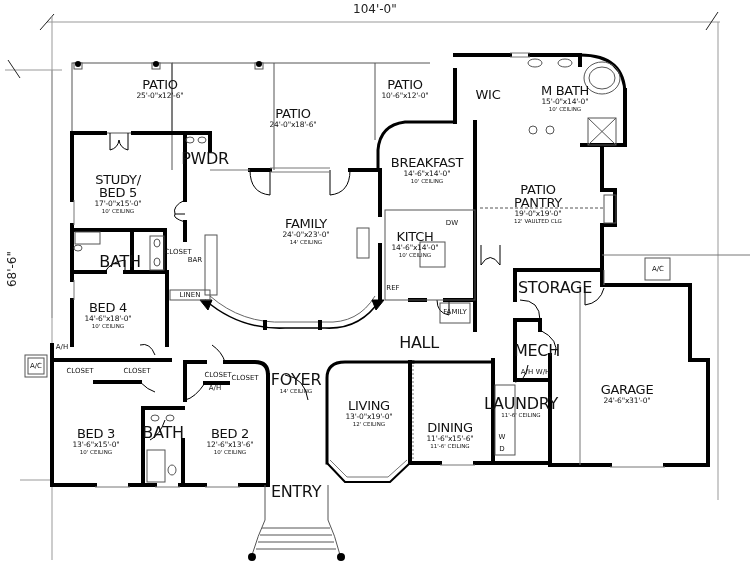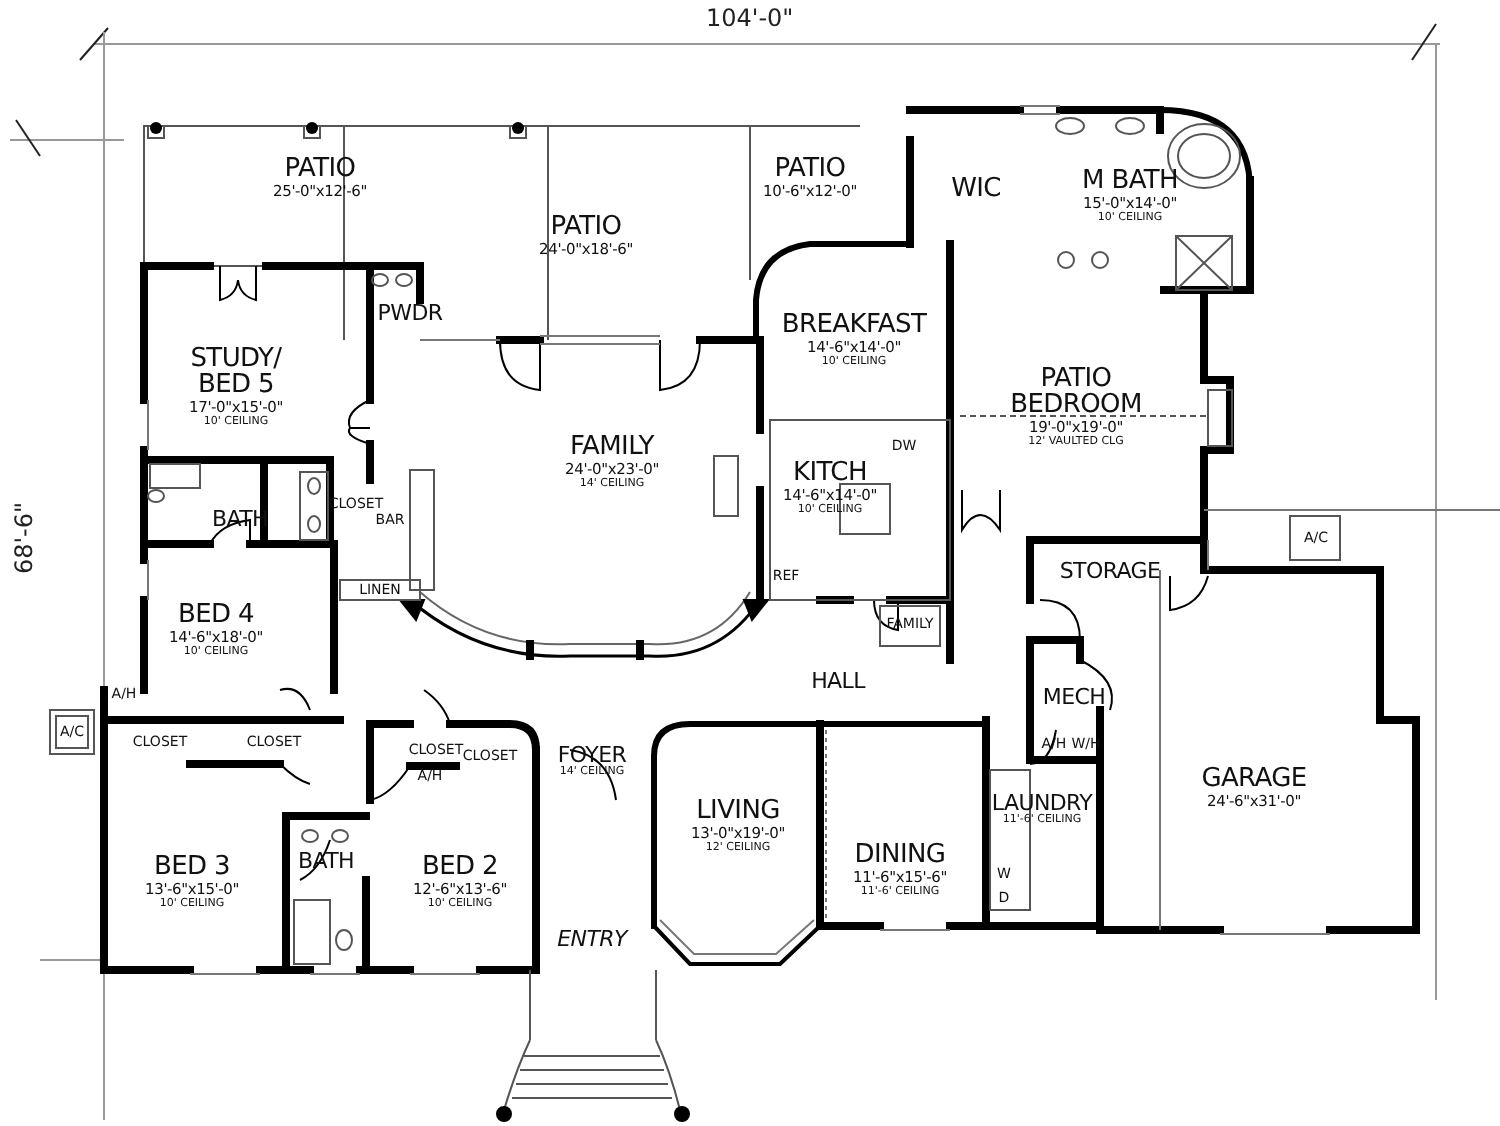--- a/index.html
+++ b/index.html
@@ -1,20 +1,20 @@
 <!DOCTYPE html>
 <html><head>
   <meta charset="utf-8">
   <style>
     html, body { margin: 0; padding: 0; background: #ffffff; }
     body { width: 750px; height: 563px; overflow: hidden; position: relative; font-family: "DejaVu Sans", sans-serif; }
     #plan { position: absolute; left: 0; top: 0; width: 750px; height: 563px; }
     .lbl { position: absolute; color: #111; text-align: center; white-space: nowrap; transform: translateX(-50%); line-height: 1; }
     .lbl .name { font-family: "DejaVu Sans", sans-serif; font-size: 13px; letter-spacing: -0.3px; display: block; }
-    .lbl .name.small { font-size: 11px; }
+    .lbl .name.small { font-size: 16px; }
     .lbl .name.tiny { font-size: 7px; letter-spacing: 0; }
     .lbl .dim { font-family: "DejaVu Sans", sans-serif; font-size: 7.5px; display: block; margin-top: 1px; letter-spacing: -0.2px; }
     .lbl .ceil { font-family: "DejaVu Sans", sans-serif; font-size: 5.5px; display: block; margin-top: 1px; }
     .overall { position: absolute; font-family: "DejaVu Sans", sans-serif; font-size: 12px; color: #222; }
     .overall.vert { transform: rotate(-90deg); transform-origin: center; }
   </style>
 </head>
 <body>
 
 <svg id="plan" viewBox="0 0 750 563" xmlns="http://www.w3.org/2000/svg">
@@ -284,21 +284,21 @@
   <span class="dim">17'-0"x15'-0"</span>
   <span class="ceil">10' CEILING</span>
 </div>
 <div class="lbl" style="left:427px;top:156px;">
   <span class="name">BREAKFAST</span>
   <span class="dim">14'-6"x14'-0"</span>
   <span class="ceil">10' CEILING</span>
 </div>
 <div class="lbl" style="left:538px;top:183px;">
   <span class="name">PATIO</span>
-  <span class="name">BEDROOM</span>
+  <span class="name">PANTRY</span>
   <span class="dim">19'-0"x19'-0"</span>
   <span class="ceil">12' VAULTED CLG</span>
 </div>
 <div class="lbl" style="left:290px;top:217px;margin-left:16px;">
   <span class="name">FAMILY</span>
   <span class="dim">24'-0"x23'-0"</span>
   <span class="ceil">14' CEILING</span>
 </div>
 <div class="lbl" style="left:415px;top:230px;">
   <span class="name">KITCH</span>
@@ -374,21 +374,21 @@
   <span class="ceil">10' CEILING</span>
 </div>
 <div class="lbl" style="left:163px;top:425px;">
   <span class="name small">BATH</span>
 </div>
 <div class="lbl" style="left:230px;top:427px;">
   <span class="name">BED 2</span>
   <span class="dim">12'-6"x13'-6"</span>
   <span class="ceil">10' CEILING</span>
 </div>
-<div class="lbl" style="left:296px;top:464px;font-style:italic;">
+<div class="lbl" style="left:296px;top:484px;">
   <span class="name small">ENTRY</span>
 </div>
 
 <div class="lbl" style="left:36px;top:363px;">
   <span class="name tiny">A/C</span>
 </div>
 <div class="lbl" style="left:658px;top:266px;">
   <span class="name tiny">A/C</span>
 </div>
 <div class="lbl" style="left:62px;top:344px;">

